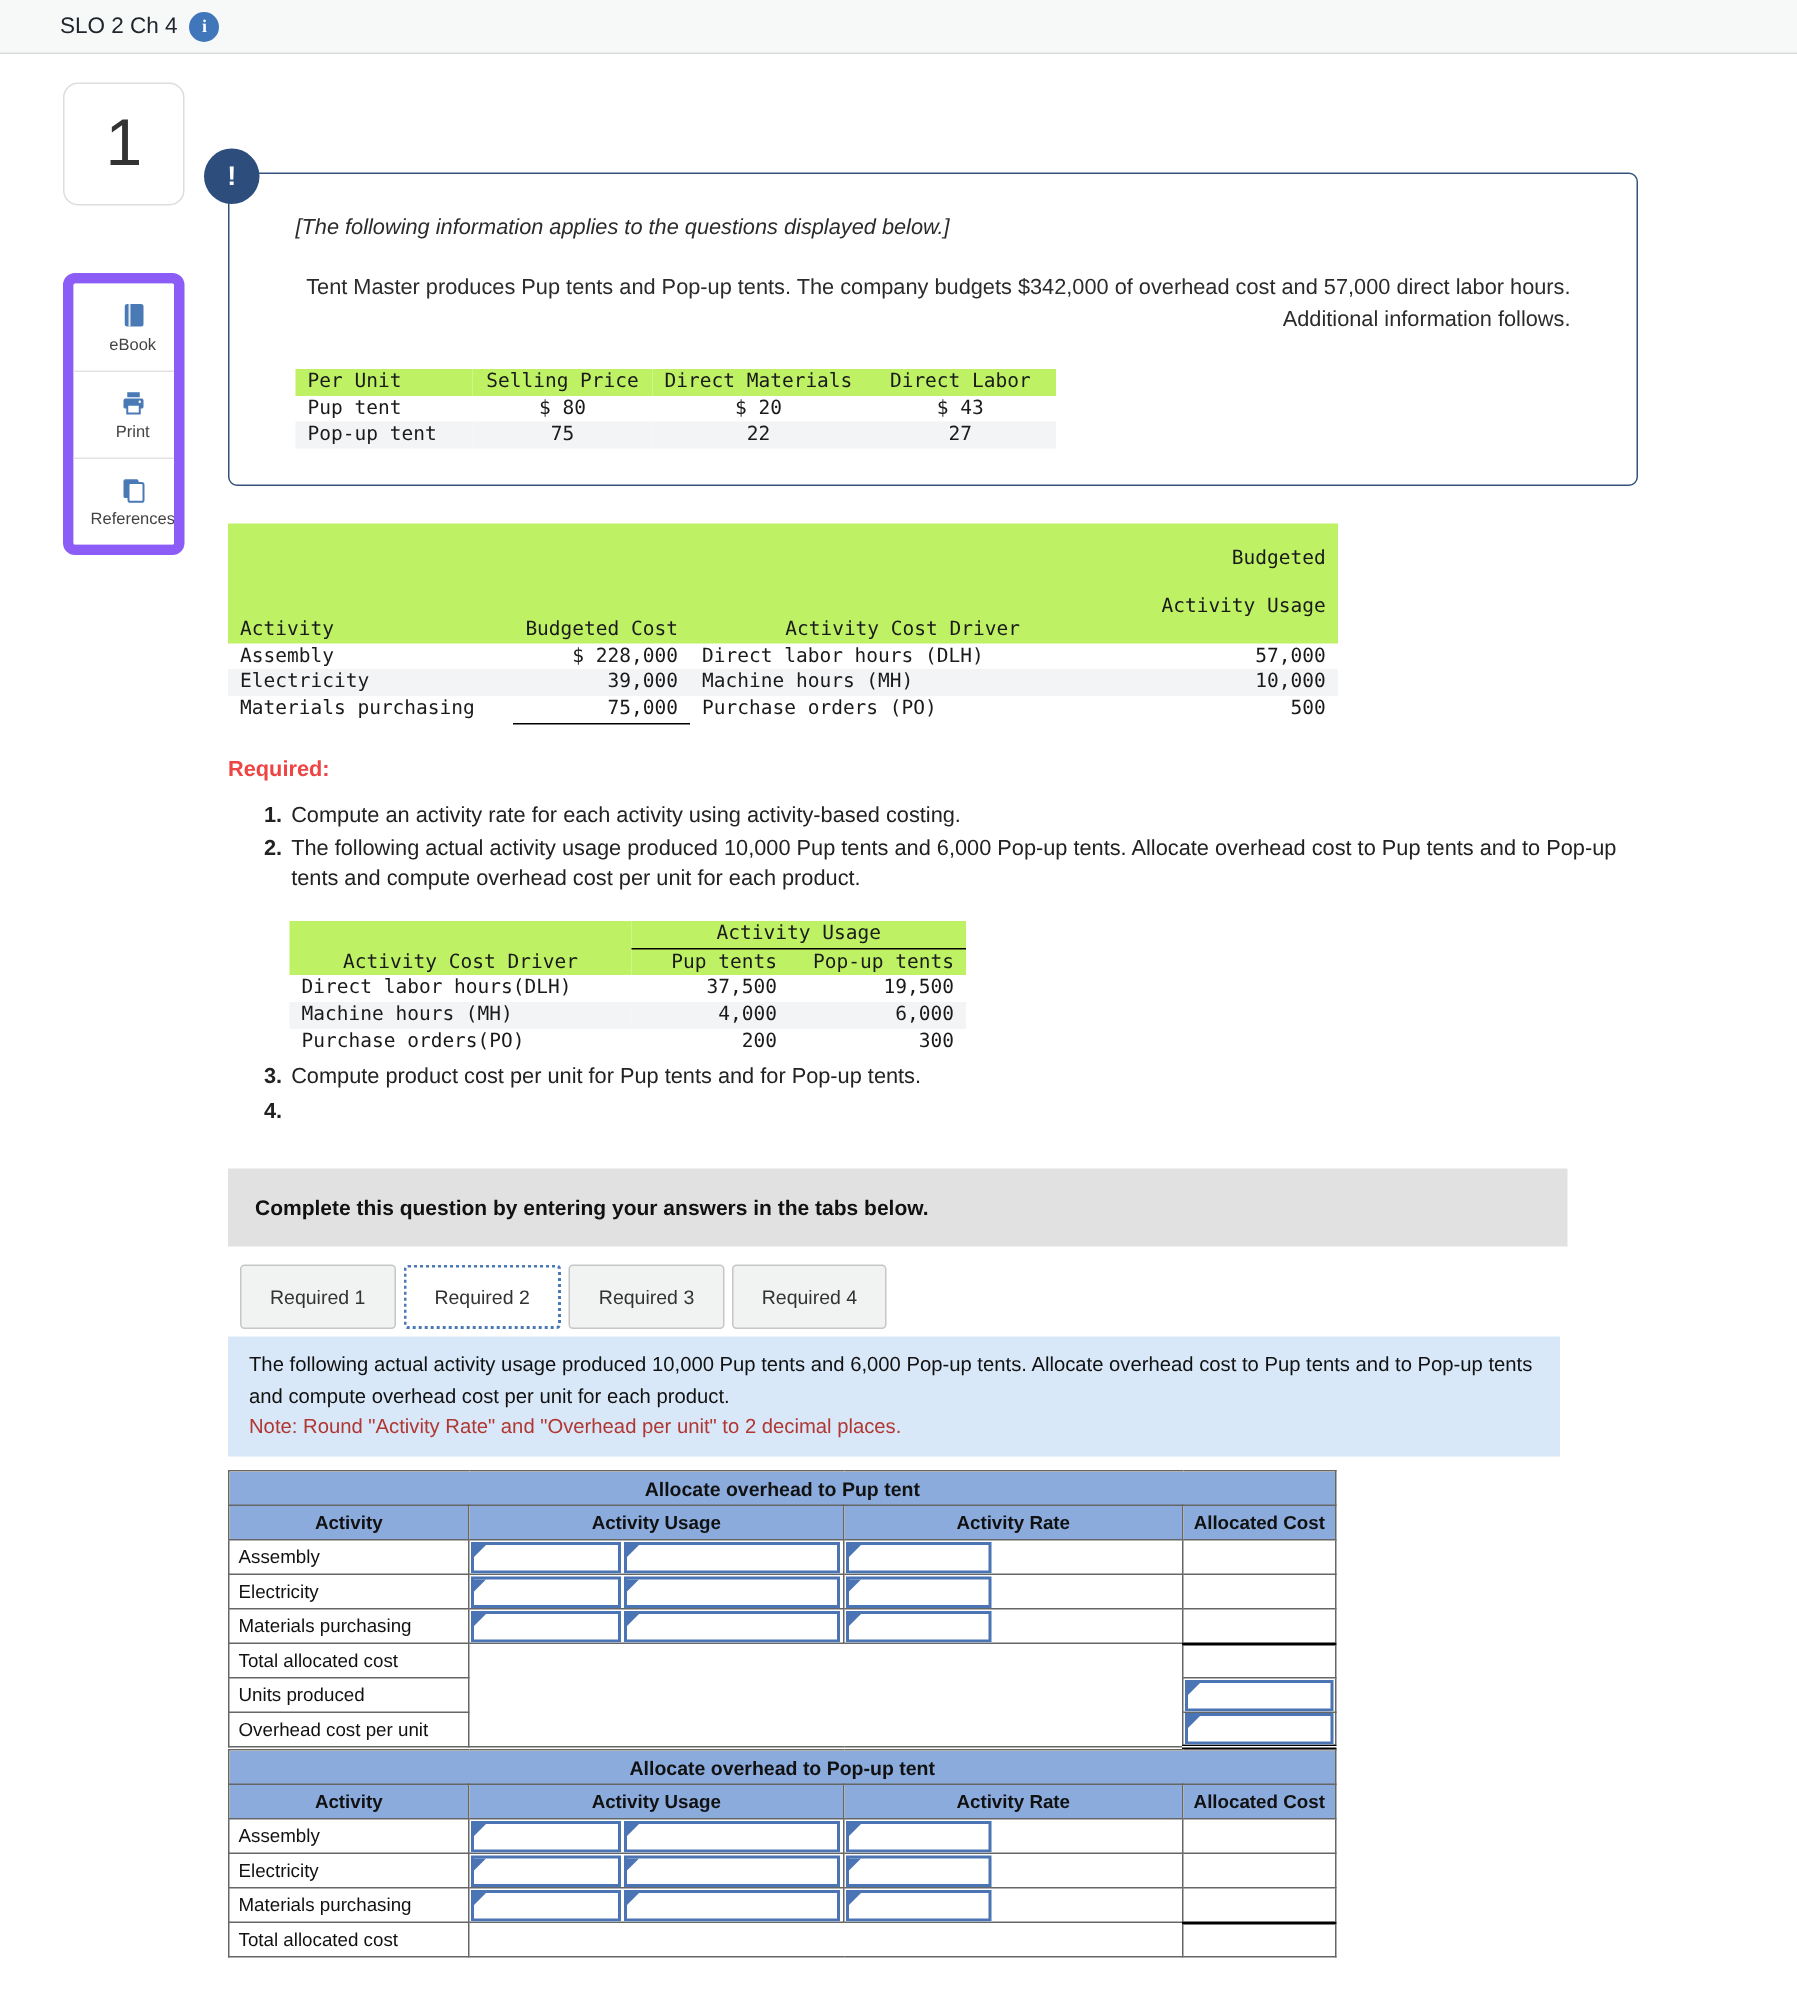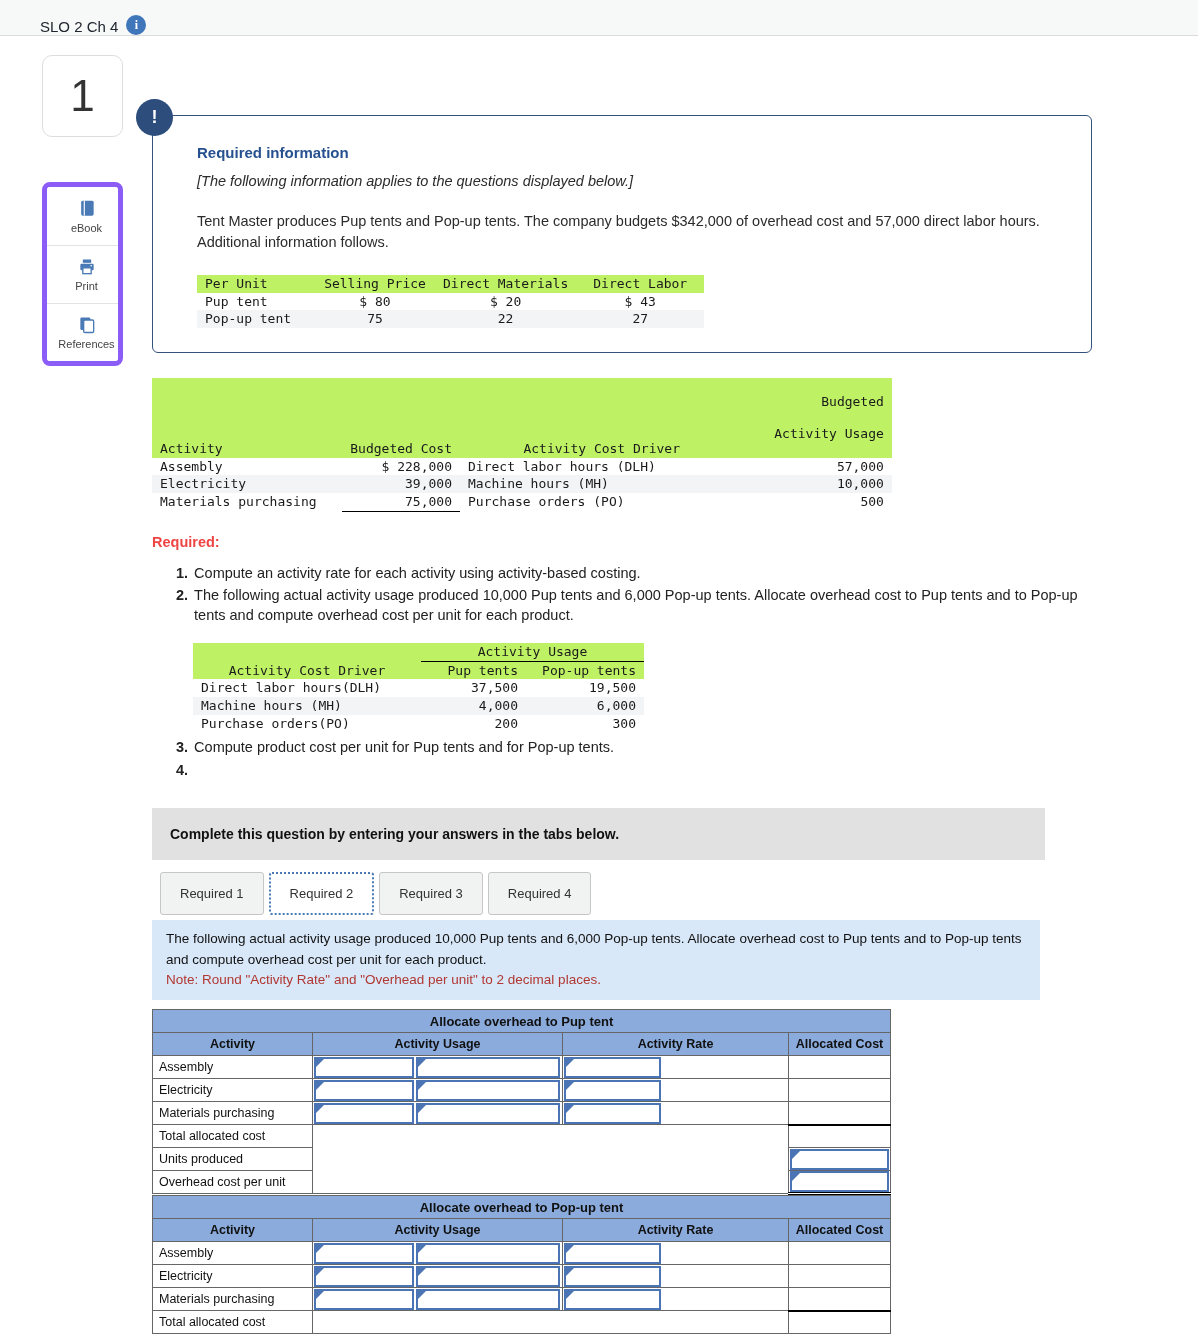--- a/index.html
+++ b/index.html
@@ -1,49 +1,49 @@
 <!DOCTYPE html>
 <html><head>
 <meta charset="utf-8">
 <style>
   * { margin:0; padding:0; box-sizing:border-box; }
   html,body { background:#fff; }
   body { width:1198px; min-height:1338px; font-family:"Liberation Sans", sans-serif; color:#222; }
 
   
   .topbar { height:36px; background:#f7f8f8; border-bottom:1px solid #dcdcdc;
-            display:flex; align-items:flex-end; padding-left:40px; gap:8px; }
+            display:flex; align-items:center; padding-left:40px; gap:8px; }
   .topbar-title { font-size:15px; font-weight:500; color:#20262e; }
   .info-badge { width:20px; height:20px; border-radius:50%; background:#4076ba; color:#fff;
                 font-size:12px; font-weight:bold; display:flex; align-items:center; justify-content:center;
                 font-family:"Liberation Serif", serif; cursor:pointer; }
 
   
   .content { display:flex; padding:19px 0 0 42px; }
   .left-rail { width:81px; margin-right:29px; flex:none; }
   .qnum-card { width:81px; height:82px; border:1px solid #ddd; border-radius:10px;
                display:flex; align-items:center; justify-content:center;
                font-size:44px; color:#333; background:#fff; }
-  .tools { margin-top:45px; border:5px solid #8b5cf6; border-radius:8px; overflow:hidden; }
+  .tools { margin-top:45px; border:7px solid #8b5cf6; border-radius:8px; overflow:hidden; }
   .tool-card { width:79px; height:58px; display:flex; flex-direction:column; align-items:center;
                justify-content:center; gap:3px; background:#fff; cursor:pointer; }
   .tool-card + .tool-card { border-top:1px solid #e3e3e3; }
   .tool-label { font-size:11px; color:#444; }
 
   .main { width:941px; }
 
   
   .req-box { position:relative; margin-top:60px; width:940px; border:1.5px solid #33527e;
              border-radius:6px; padding:28px 44px 24px 44px; background:#fff; }
   .alert-badge { position:absolute; top:-17px; left:-17px; width:37px; height:37px; border-radius:50%;
                  background:#2d4d7c; color:#fff; font-size:18px; font-weight:bold;
                  display:flex; align-items:center; justify-content:center; }
   .req-heading { color:#26508f; font-weight:bold; font-size:15px; margin-bottom:12px; }
   .req-note { font-style:italic; font-size:14.5px; color:#2b2b2b; margin-bottom:22px; }
-  .req-para { font-size:14.5px; color:#2b2b2b; line-height:1.45; margin-bottom:22px; max-width:860px; }
+  .req-para { font-size:14.5px; color:#2b2b2b; line-height:1.45; margin-bottom:22px; max-width:860px;text-align:right; }
 
   
   .mono { border-collapse:collapse; font-family:"DejaVu Sans Mono", monospace; font-size:13px; color:#1a1a1a; }
   .mono td { padding:1px 8px; white-space:pre; line-height:1.2; }
   .mono .hdr td { background:#bef264; }
   .mono .alt td { background:#f3f4f6; }
   .tar { text-align:right; } .tac { text-align:center; } .val-bottom { vertical-align:bottom; }
   .rule-under { border-bottom:1px solid #000; }
   .dbl-under { border-bottom:3px double #000; }
   .t2 { margin-top:25px; }
@@ -136,21 +136,20 @@
         </span>
         <span class="tool-label">References</span>
       </div>
     </div>
   </div>
 
   <div class="main">
 
     <div class="req-box">
       <div class="alert-badge">!</div>
-      <div class="req-heading">Required information</div>
       <div class="req-note">[The following information applies to the questions displayed below.]</div>
       <div class="req-para">Tent Master produces Pup tents and Pop-up tents. The company budgets $342,000 of overhead cost and 57,000 direct labor hours. Additional information follows.</div>
 
       <table class="mono t1">
         <tbody>
             <tr class="hdr">
           <td>Per Unit</td>
           <td class="tac">Selling Price</td>
           <td class="tac">Direct Materials</td>
           <td class="tac">Direct Labor</td>

